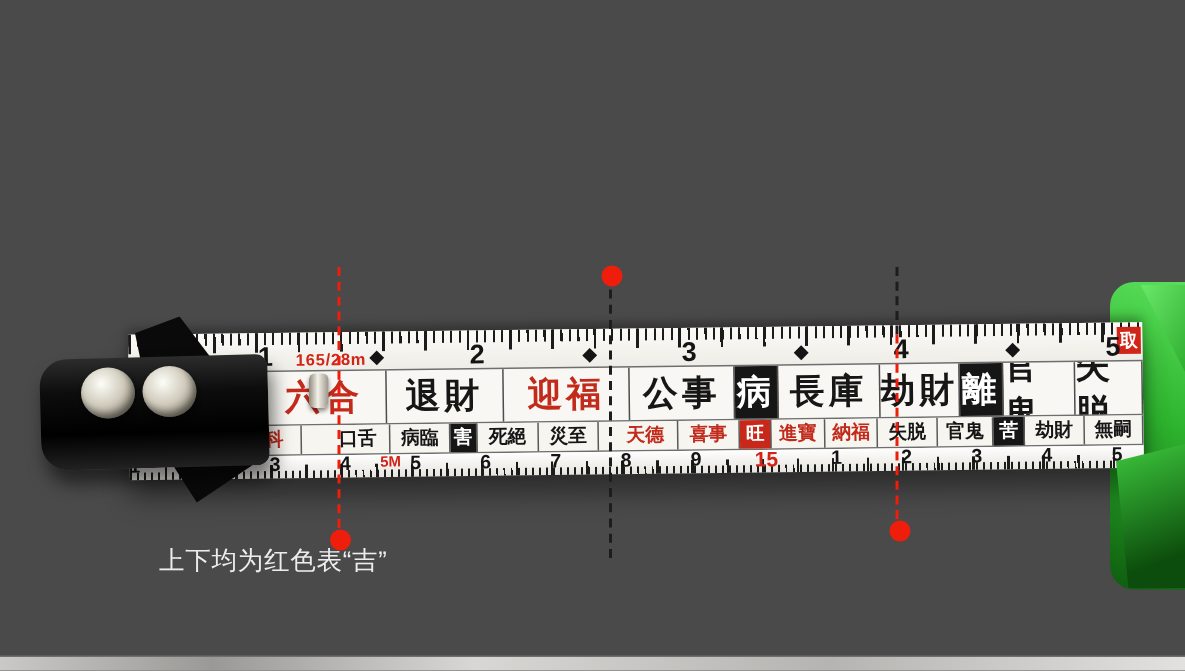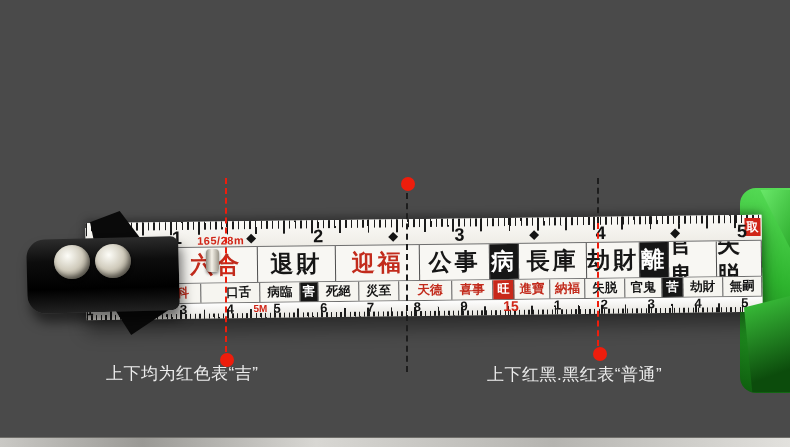--- a/index.html
+++ b/index.html
@@ -90,21 +90,20 @@
   .bottom-strip{position:absolute;left:0;right:0;bottom:0;height:9px;z-index:9;border-top:1px solid #6f6e6a;
         background:linear-gradient(90deg,#cac9c5,#9a9995 18%,#d8d7d3 40%,#b5b4b0 70%,#e2e1dd);}
 </style>
 </head>
 <body>
 
 <div id="stage">
 
 
   <div class="callout" id="label-red">上下均为红色表“吉”</div>
-  <div class="callout" id="label-mixed">上下红黑.黑红表“普通”</div>
 
   <div class="dot" id="dot-mid"></div>
   <div class="dot" id="dot-left"></div>
   <div class="dot" id="dot-right"></div>
   <div class="dash" id="line-left"></div>
   <div class="dash black" id="line-mid"></div>
   <div class="dash black" id="line-right-top"></div>
   <div class="dash" id="line-right-bottom"></div>
 
   <div class="case-back"></div>

